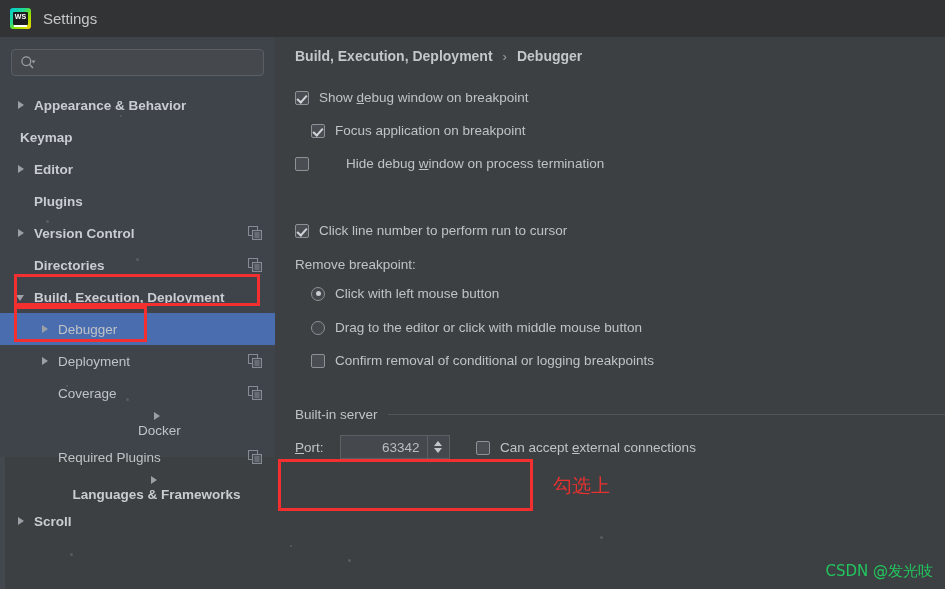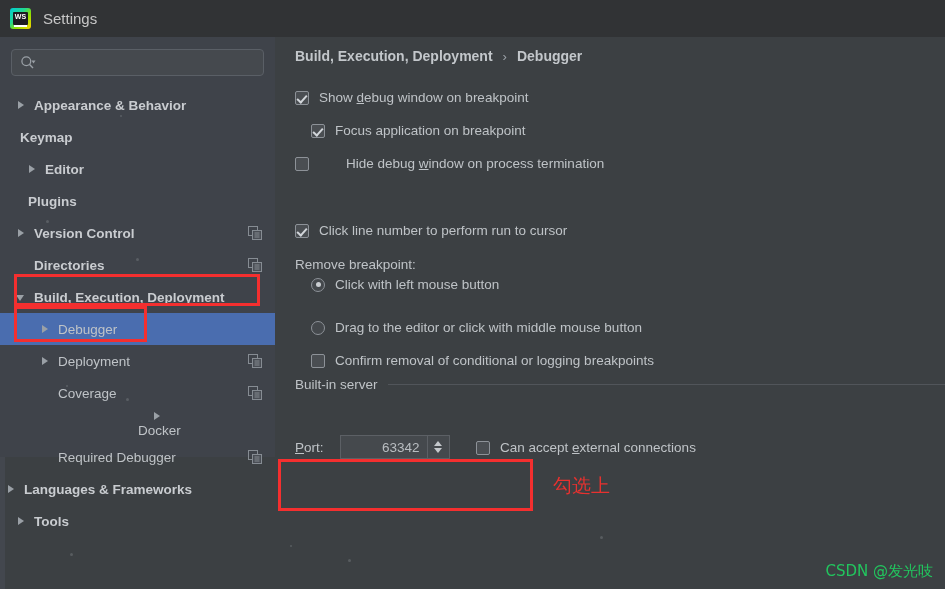--- a/index.html
+++ b/index.html
@@ -338,25 +338,25 @@
 
     <div class="tree" id="tree">
         <div class="tree-row bold" style="padding-left: 14px;">
           <span class="tw right"></span>
           <span class="tree-label">Appearance &amp; Behavior</span>
         </div>
         <div class="tree-row bold" style="">
           <span class="tw"></span>
           <span class="tree-label">Keymap</span>
         </div>
-        <div class="tree-row bold" style="padding-left: 25px;">
+        <div class="tree-row bold" style="padding-left: 14px;">
           <span class="tw right"></span>
           <span class="tree-label">Editor</span>
         </div>
-        <div class="tree-row bold" style="padding-left: 8px;">
+        <div class="tree-row bold" style="padding-left: 14px;">
           <span class="tw"></span>
           <span class="tree-label">Plugins</span>
         </div>
         <div class="tree-row bold" style="padding-left: 14px;">
           <span class="tw right"></span>
           <span class="tree-label">Version Control</span>
           <svg class="copy-icon" viewBox="0 0 14 14">
             <rect x="0.5" y="0.5" width="9" height="9" fill="none" stroke="#868c93"></rect>
             <rect x="4.5" y="4.5" width="9" height="9" fill="#4a4e55" stroke="#868c93"></rect>
             <line x1="6.5" y1="7" x2="11.5" y2="7" stroke="#868c93"></line>
@@ -404,36 +404,36 @@
             <line x1="6.5" y1="9" x2="11.5" y2="9" stroke="#868c93"></line>
             <line x1="6.5" y1="11" x2="11.5" y2="11" stroke="#868c93"></line>
           </svg>
         </div>
         <div class="tree-row" style="padding-left: 38px; flex-direction: column;">
           <span class="tw right"></span>
           <span class="tree-label">Docker</span>
         </div>
         <div class="tree-row" style="padding-left: 38px;">
           <span class="tw"></span>
-          <span class="tree-label">Required Debugger</span>
+          <span class="tree-label">Required Plugins</span>
           <svg class="copy-icon" viewBox="0 0 14 14">
             <rect x="0.5" y="0.5" width="9" height="9" fill="none" stroke="#868c93"></rect>
             <rect x="4.5" y="4.5" width="9" height="9" fill="#4a4e55" stroke="#868c93"></rect>
             <line x1="6.5" y1="7" x2="11.5" y2="7" stroke="#868c93"></line>
             <line x1="6.5" y1="9" x2="11.5" y2="9" stroke="#868c93"></line>
             <line x1="6.5" y1="11" x2="11.5" y2="11" stroke="#868c93"></line>
           </svg>
         </div>
-        <div class="tree-row bold" style="padding-left: 4px;">
+        <div class="tree-row bold" style="padding-left: 32px; flex-direction: column;">
           <span class="tw right"></span>
           <span class="tree-label">Languages &amp; Frameworks</span>
         </div>
         <div class="tree-row bold" style="padding-left: 14px;">
           <span class="tw right"></span>
-          <span class="tree-label">Tools</span>
+          <span class="tree-label">Scroll</span>
         </div>
       </div>
   </div>
 
   <div class="main">
 
     <div class="breadcrumb">
       <span>Build, Execution, Deployment</span>
       <span class="crumb-sep">›</span>
       <span>Debugger</span>
@@ -457,36 +457,36 @@
 
     <div class="opt-row" style="left:20px; top:186px;">
       <span class="cb checked"></span>
       <span class="opt-label">Click line number to perform run to cursor</span>
     </div>
 
     <div class="opt-row" style="left:20px; top:220px;">
       <span>Remove breakpoint:</span>
     </div>
 
-    <div class="opt-row" style="left:36px; top:240px;">
+    <div class="opt-row" style="left:36px; top:249px;">
       <span class="rb checked"></span>
       <span class="opt-label">Click with left mouse button</span>
     </div>
 
     <div class="opt-row" style="left:36px; top:283px;">
       <span class="rb"></span>
       <span class="opt-label">Drag to the editor or click with middle mouse button</span>
     </div>
 
     <div class="opt-row" style="left:36px; top:316px;">
       <span class="cb"></span>
       <span class="opt-label">Confirm removal of conditional or logging breakpoints</span>
     </div>
 
-    <div class="section-title-row" style="top:340px;">
+    <div class="section-title-row" style="top:370px;">
       <span class="section-title">Built-in server</span>
       <span class="section-rule"></span>
     </div>
 
     <div class="port-row">
       <span><span class="u">P</span>ort:</span>
       <span class="port-field">63342</span>
       <span class="port-spin"></span>
     </div>
 

